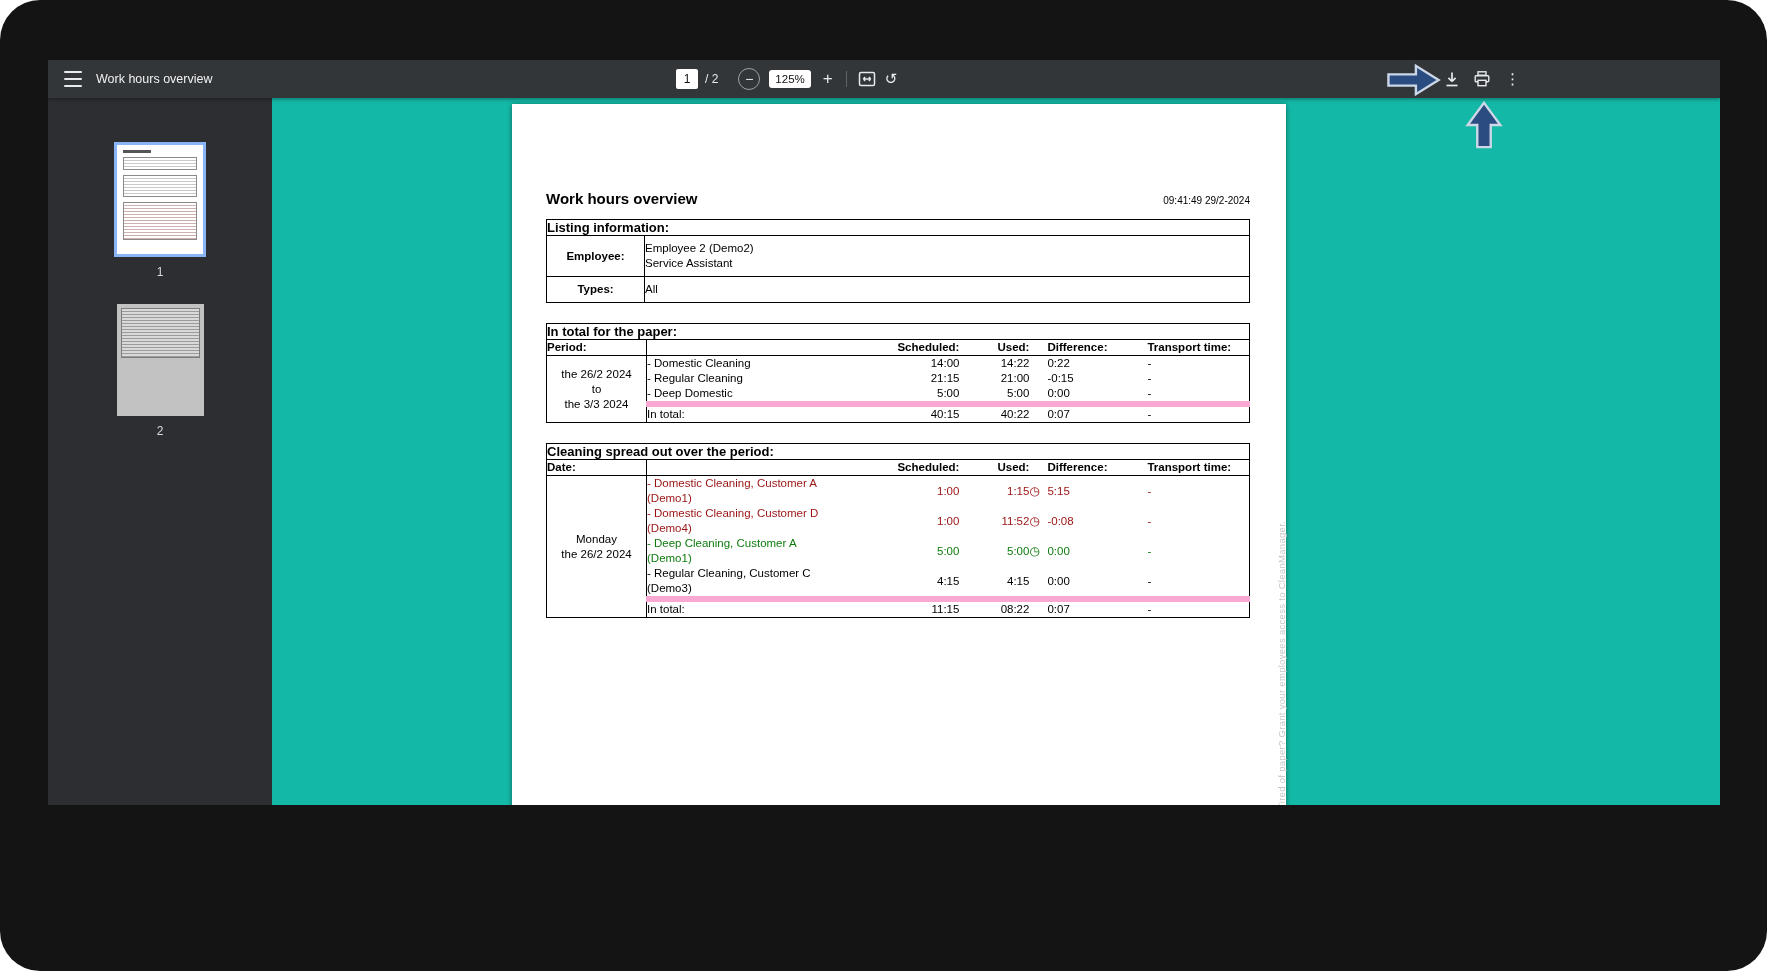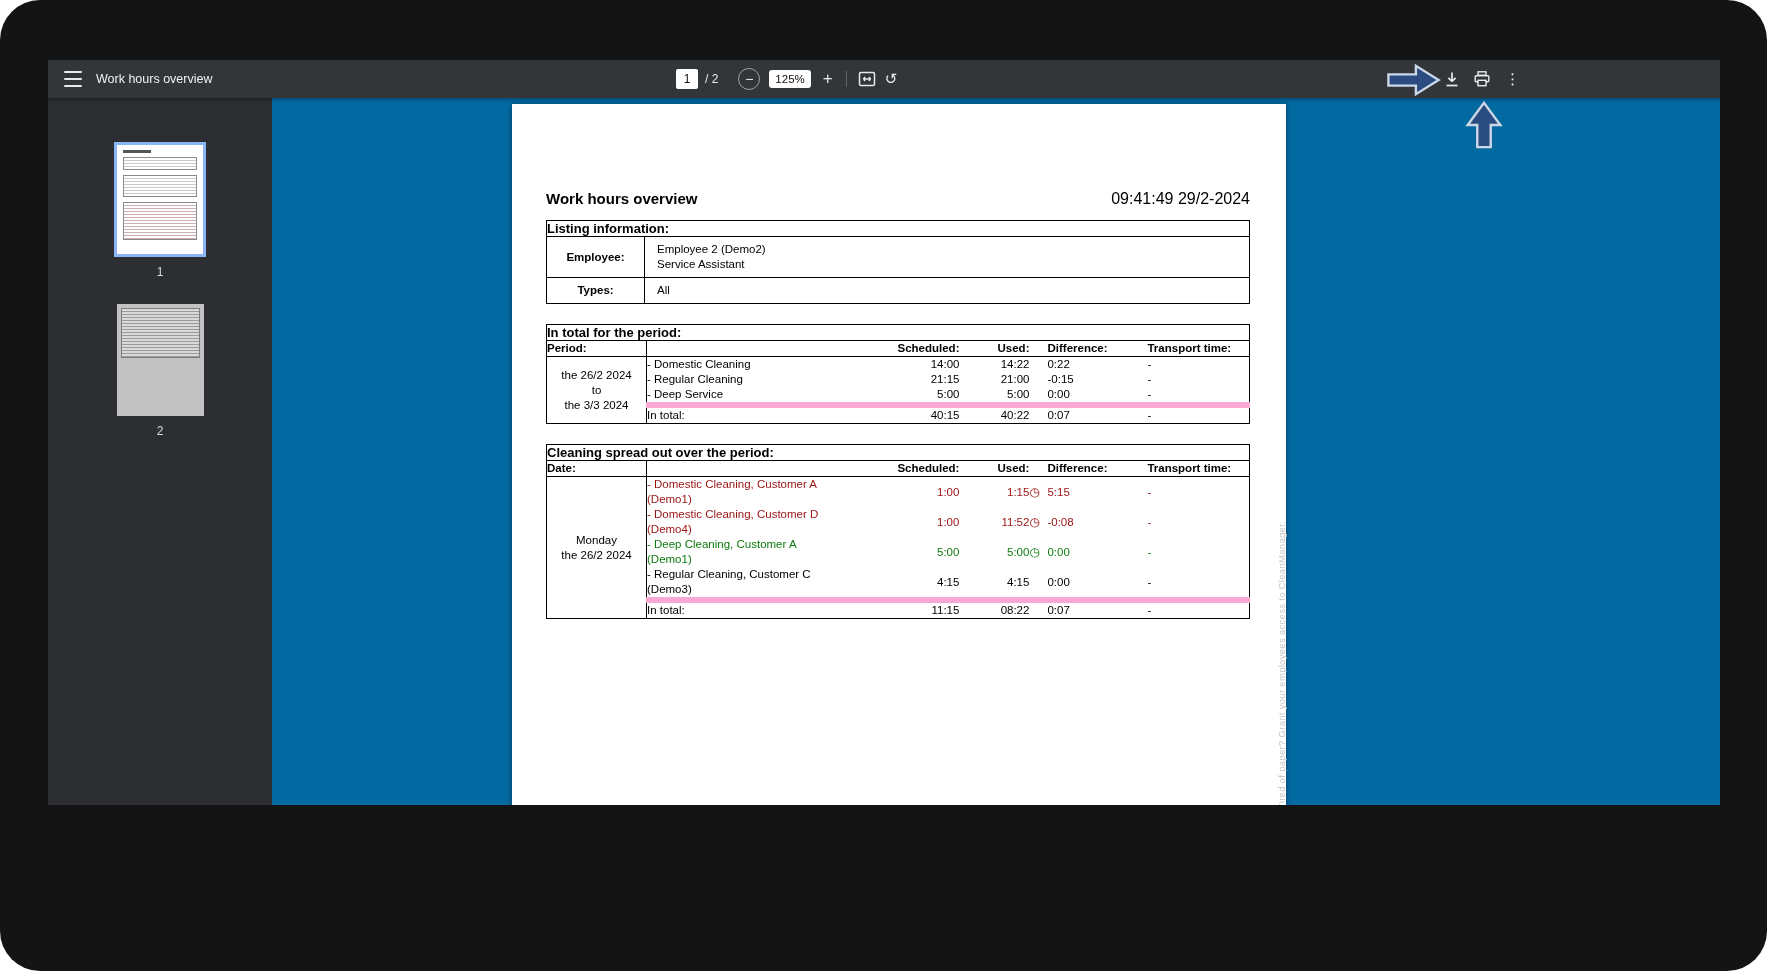--- a/index.html
+++ b/index.html
@@ -1,20 +1,20 @@
 <!DOCTYPE html>
 <html><head>
 <meta charset="utf-8">
 <style>
   * { margin:0; padding:0; box-sizing:border-box; }
   html,body { width:1767px; height:971px; background:#ffffff; font-family:"Liberation Sans", sans-serif; overflow:hidden; }
   .frame { position:absolute; inset:0; background:#141414; border-radius:40px; }
 
   
-  .app { position:absolute; left:48px; top:60px; width:1672px; height:745px; background:#0369a1; overflow:hidden; }
+  .app { position:absolute; left:48px; top:60px; width:1672px; height:745px; background:#14b8a6; overflow:hidden; }
 
   
   .toolbar { position:absolute; left:0; top:0; width:100%; height:38px; background:#323639; color:#f1f1f1; z-index:6; box-shadow:0 1px 4px rgba(0,0,0,.4); }
   .menu-btn { position:absolute; left:16px; top:11px; width:18px; height:16px; display:flex; flex-direction:column; justify-content:space-between; cursor:pointer; }
   .menu-btn span { display:block; height:2px; background:#e8eaed; border-radius:1px; }
   .tb-title { position:absolute; left:48px; top:0; height:38px; line-height:38px; font-size:12.5px; color:#f1f1f1; white-space:nowrap; }
   .tb-center { position:absolute; left:628px; top:0; height:38px; display:flex; align-items:center; }
   .page-input { width:22px; height:20px; border:none; border-radius:2px; background:#ffffff; color:#111; font-size:12px; text-align:center; font-family:"Liberation Sans", sans-serif; }
   .page-total { margin-left:7px; font-size:12px; color:#e8eaed; white-space:nowrap; }
   .zoom-out-btn { margin-left:20px; width:22px; height:22px; border:1.5px solid #9aa0a6; border-radius:50%; display:flex; align-items:center; justify-content:center; font-size:14px; color:#e8eaed; cursor:pointer; }
@@ -43,29 +43,29 @@
   .m-s { height:13px; } .m-m { height:22px; } .m-l { height:38px; background:repeating-linear-gradient(to bottom, #ffffff 0 2px, #cfb0b0 2px 3px); }
   .mini2 { position:absolute; inset:0; padding:4px; }
   .m2-block { height:48%; border:1px solid #7d7d7d; background:repeating-linear-gradient(to bottom, #d9d9d9 0 2px, #9b9b9b 2px 3px); }
 
   
   .viewer { position:absolute; left:224px; top:38px; right:0; bottom:0; overflow:hidden; }
   .pdf-page { position:absolute; left:240px; top:6px; width:774px; height:1010px; background:#ffffff; box-shadow:0 1px 5px rgba(0,0,0,.45); padding:86px 36px 40px 34px; color:#000; }
 
   .doc-head { display:flex; justify-content:space-between; align-items:baseline; margin-bottom:12px; }
   .doc-title { font-size:15px; font-weight:bold; }
-  .doc-ts { font-size:16px; }
+  .doc-ts { font-size:10px; }
 
   table.doc { border-collapse:collapse; width:100%; color:#000; font-size:11.5px; table-layout:fixed; border:1px solid #000; margin-bottom:20px; }
   table.doc td { padding:0; vertical-align:middle; line-height:15px; }
   .sec-head td { font-weight:bold; font-size:13px; padding:5px 7px 6px; border-bottom:1px solid #000; }
 
   
   .listing .lbl { text-align:center; font-weight:bold; border-right:1px solid #000; }
-  .listing .val { padding:5px 12px; }
+  .listing .val { padding:5px 0; }
   .listing tr.emp td { border-bottom:1px solid #000; }
 
   
   .colhead td { font-weight:bold; border-bottom:1px solid #000; padding:5px 0 6px; vertical-align:top; }
   .b-r { border-right:1px solid #000; }
   .ta-c { text-align:left; }
   .sched { text-align:right; padding-right:32px; }
   .used { text-align:right; padding-right:8px; }
   .clock-cell { text-align:left; font-size:12px; padding-left:2px; }
   .desc { padding:5px 4px 5px 8px; }
@@ -189,21 +189,21 @@
               <col style="width:100px">
               <col>
               <col style="width:90px">
               <col style="width:70px">
               <col style="width:18px">
               <col style="width:100px">
               <col style="width:102px">
             </colgroup>
           <tbody>
               <tr class="sec-head">
-                <td colspan="7">In total for the period:</td>
+                <td colspan="7">In total for the paper:</td>
               </tr>
           <tr class="colhead">
             <td class="b-r ta-c">Period:</td>
             <td></td>
             <td class="sched">Scheduled:</td>
             <td class="used">Used:</td>
             <td></td>
             <td class="ta-c">Difference:</td>
             <td class="ta-c">Transport time:</td>
           </tr>
@@ -222,21 +222,21 @@
           </tr>
           <tr>
             <td class="desc">- Regular Cleaning</td>
             <td class="sched">21:15</td>
             <td class="used">21:00</td>
             <td></td>
             <td class="ta-c">-0:15</td>
             <td class="ta-c">-</td>
           </tr>
           <tr>
-            <td class="desc">- Deep Service</td>
+            <td class="desc">- Deep Domestic</td>
             <td class="sched">5:00</td>
             <td class="used">5:00</td>
             <td></td>
             <td class="ta-c">0:00</td>
             <td class="ta-c">-</td>
           </tr>
           <tr class="total-row">
             <td class="desc">In total:</td>
             <td class="sched">40:15</td>
             <td class="used">40:22</td>

